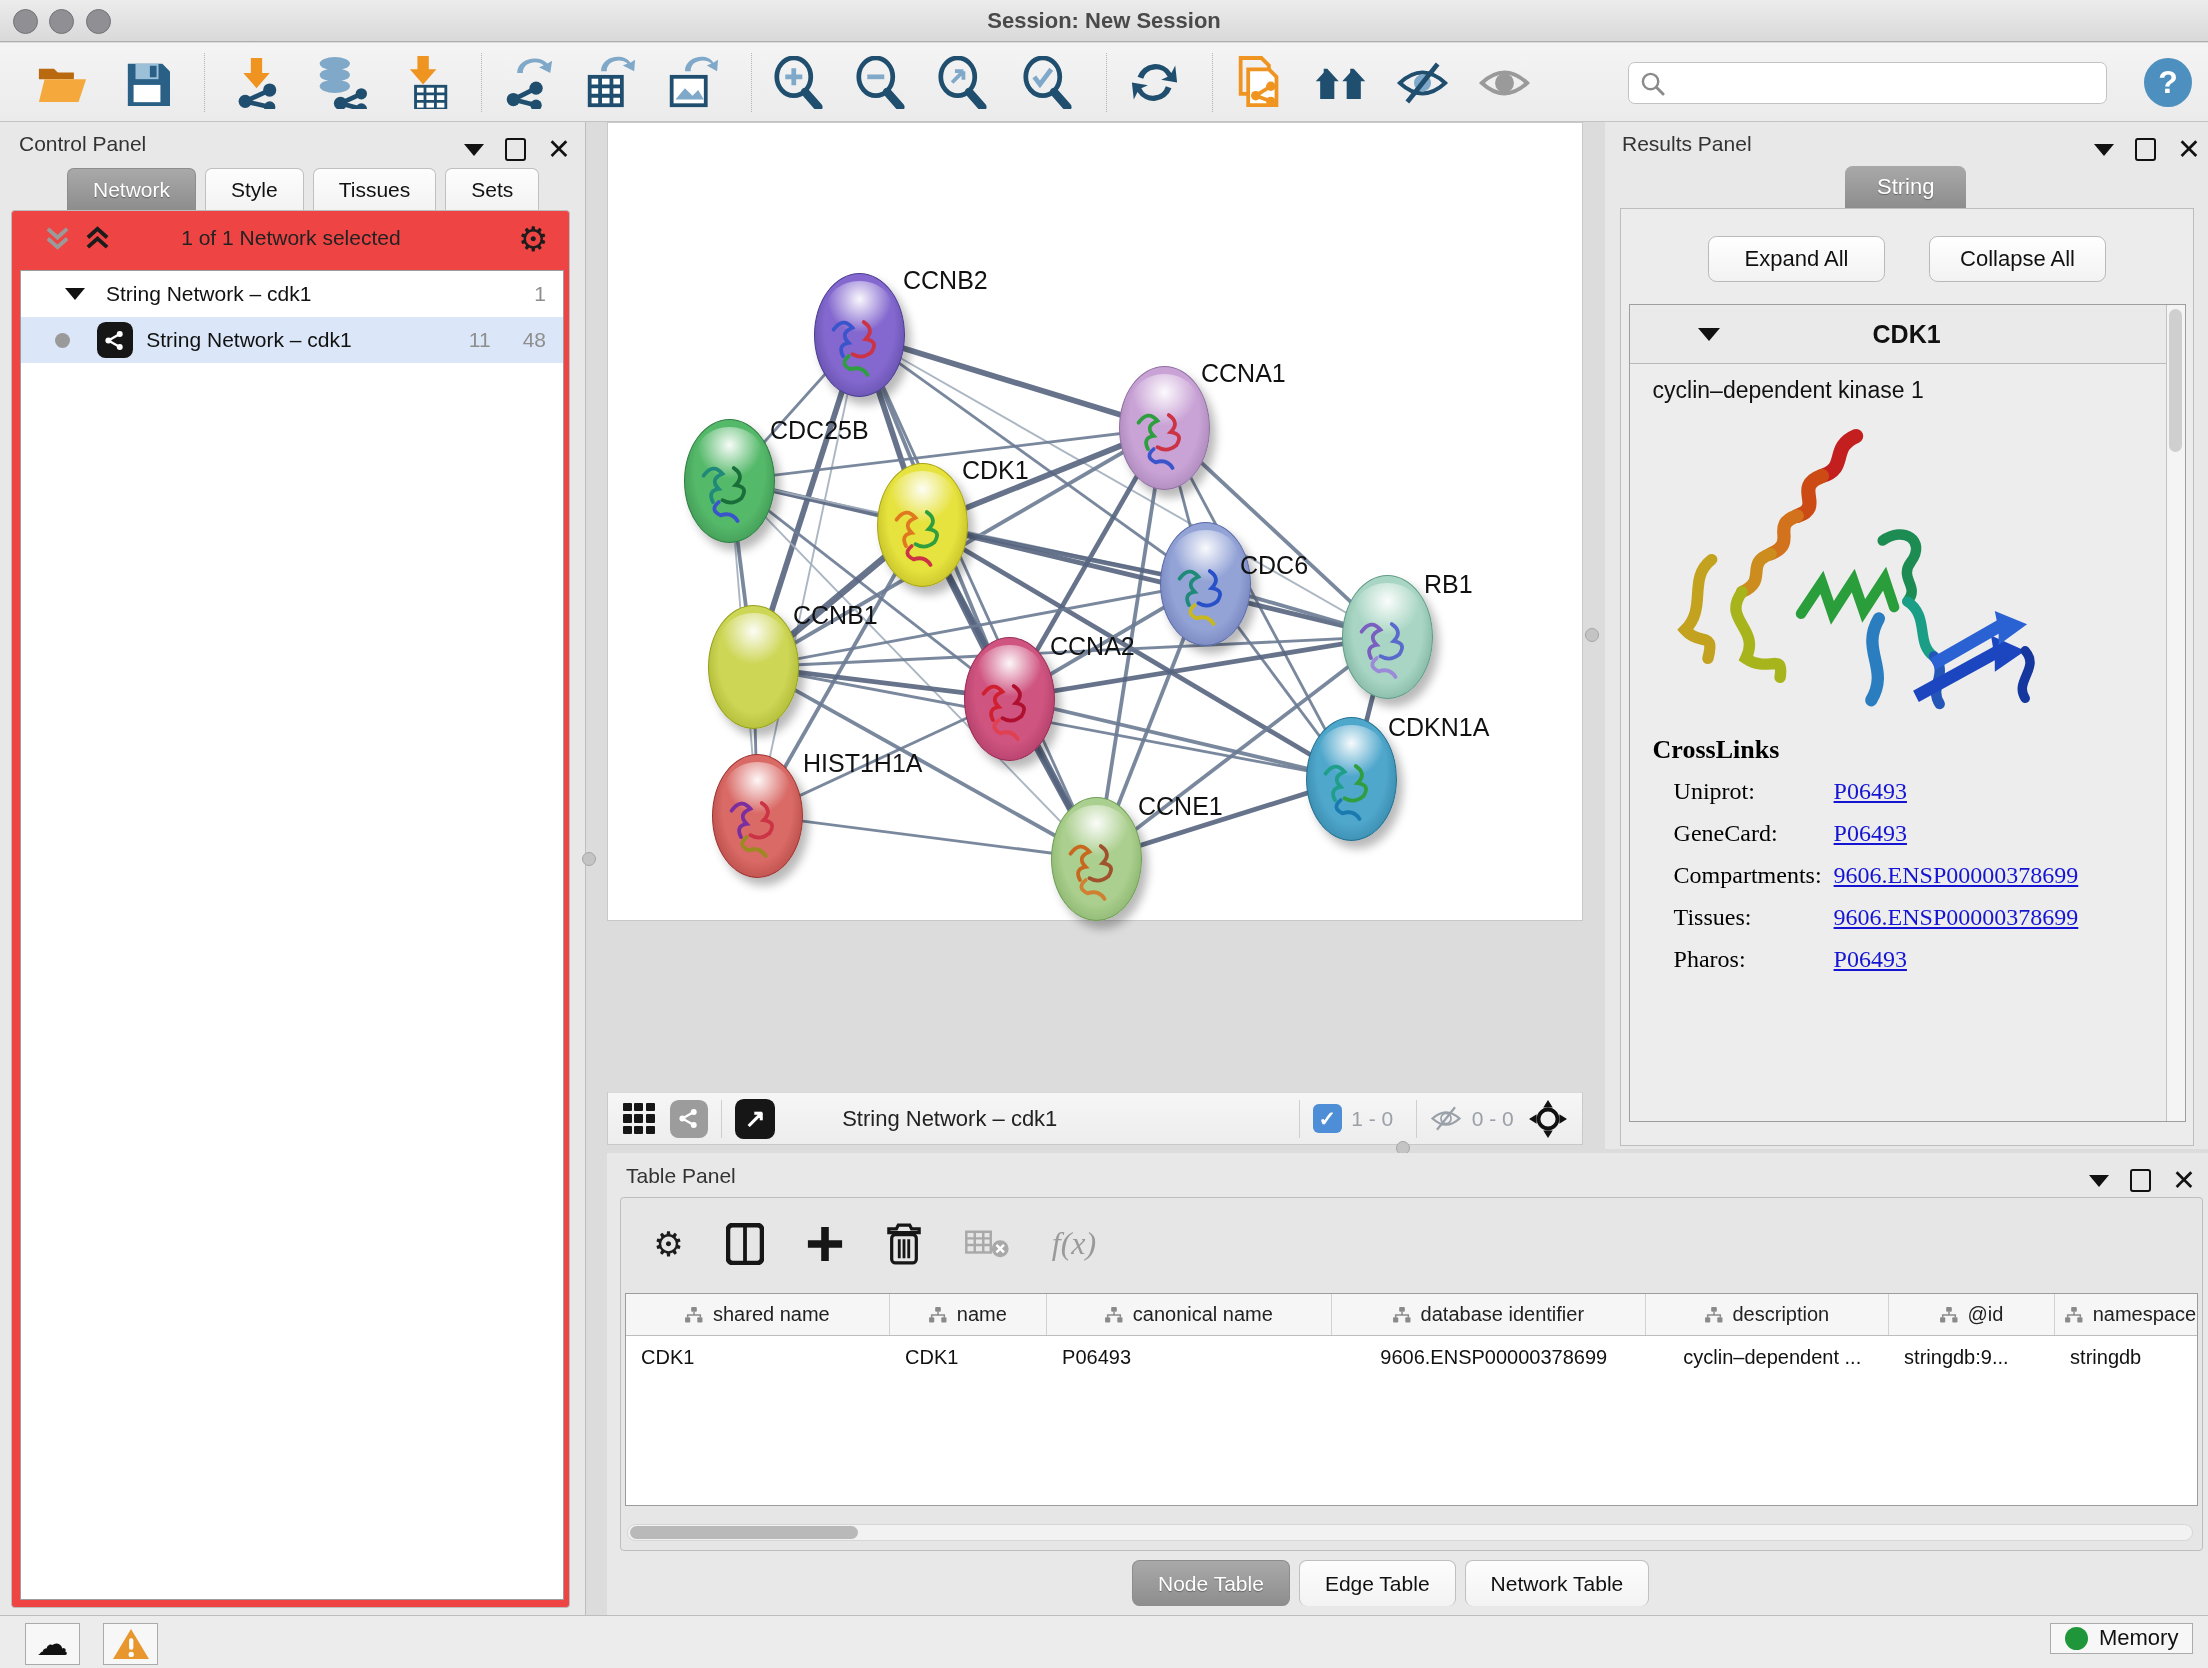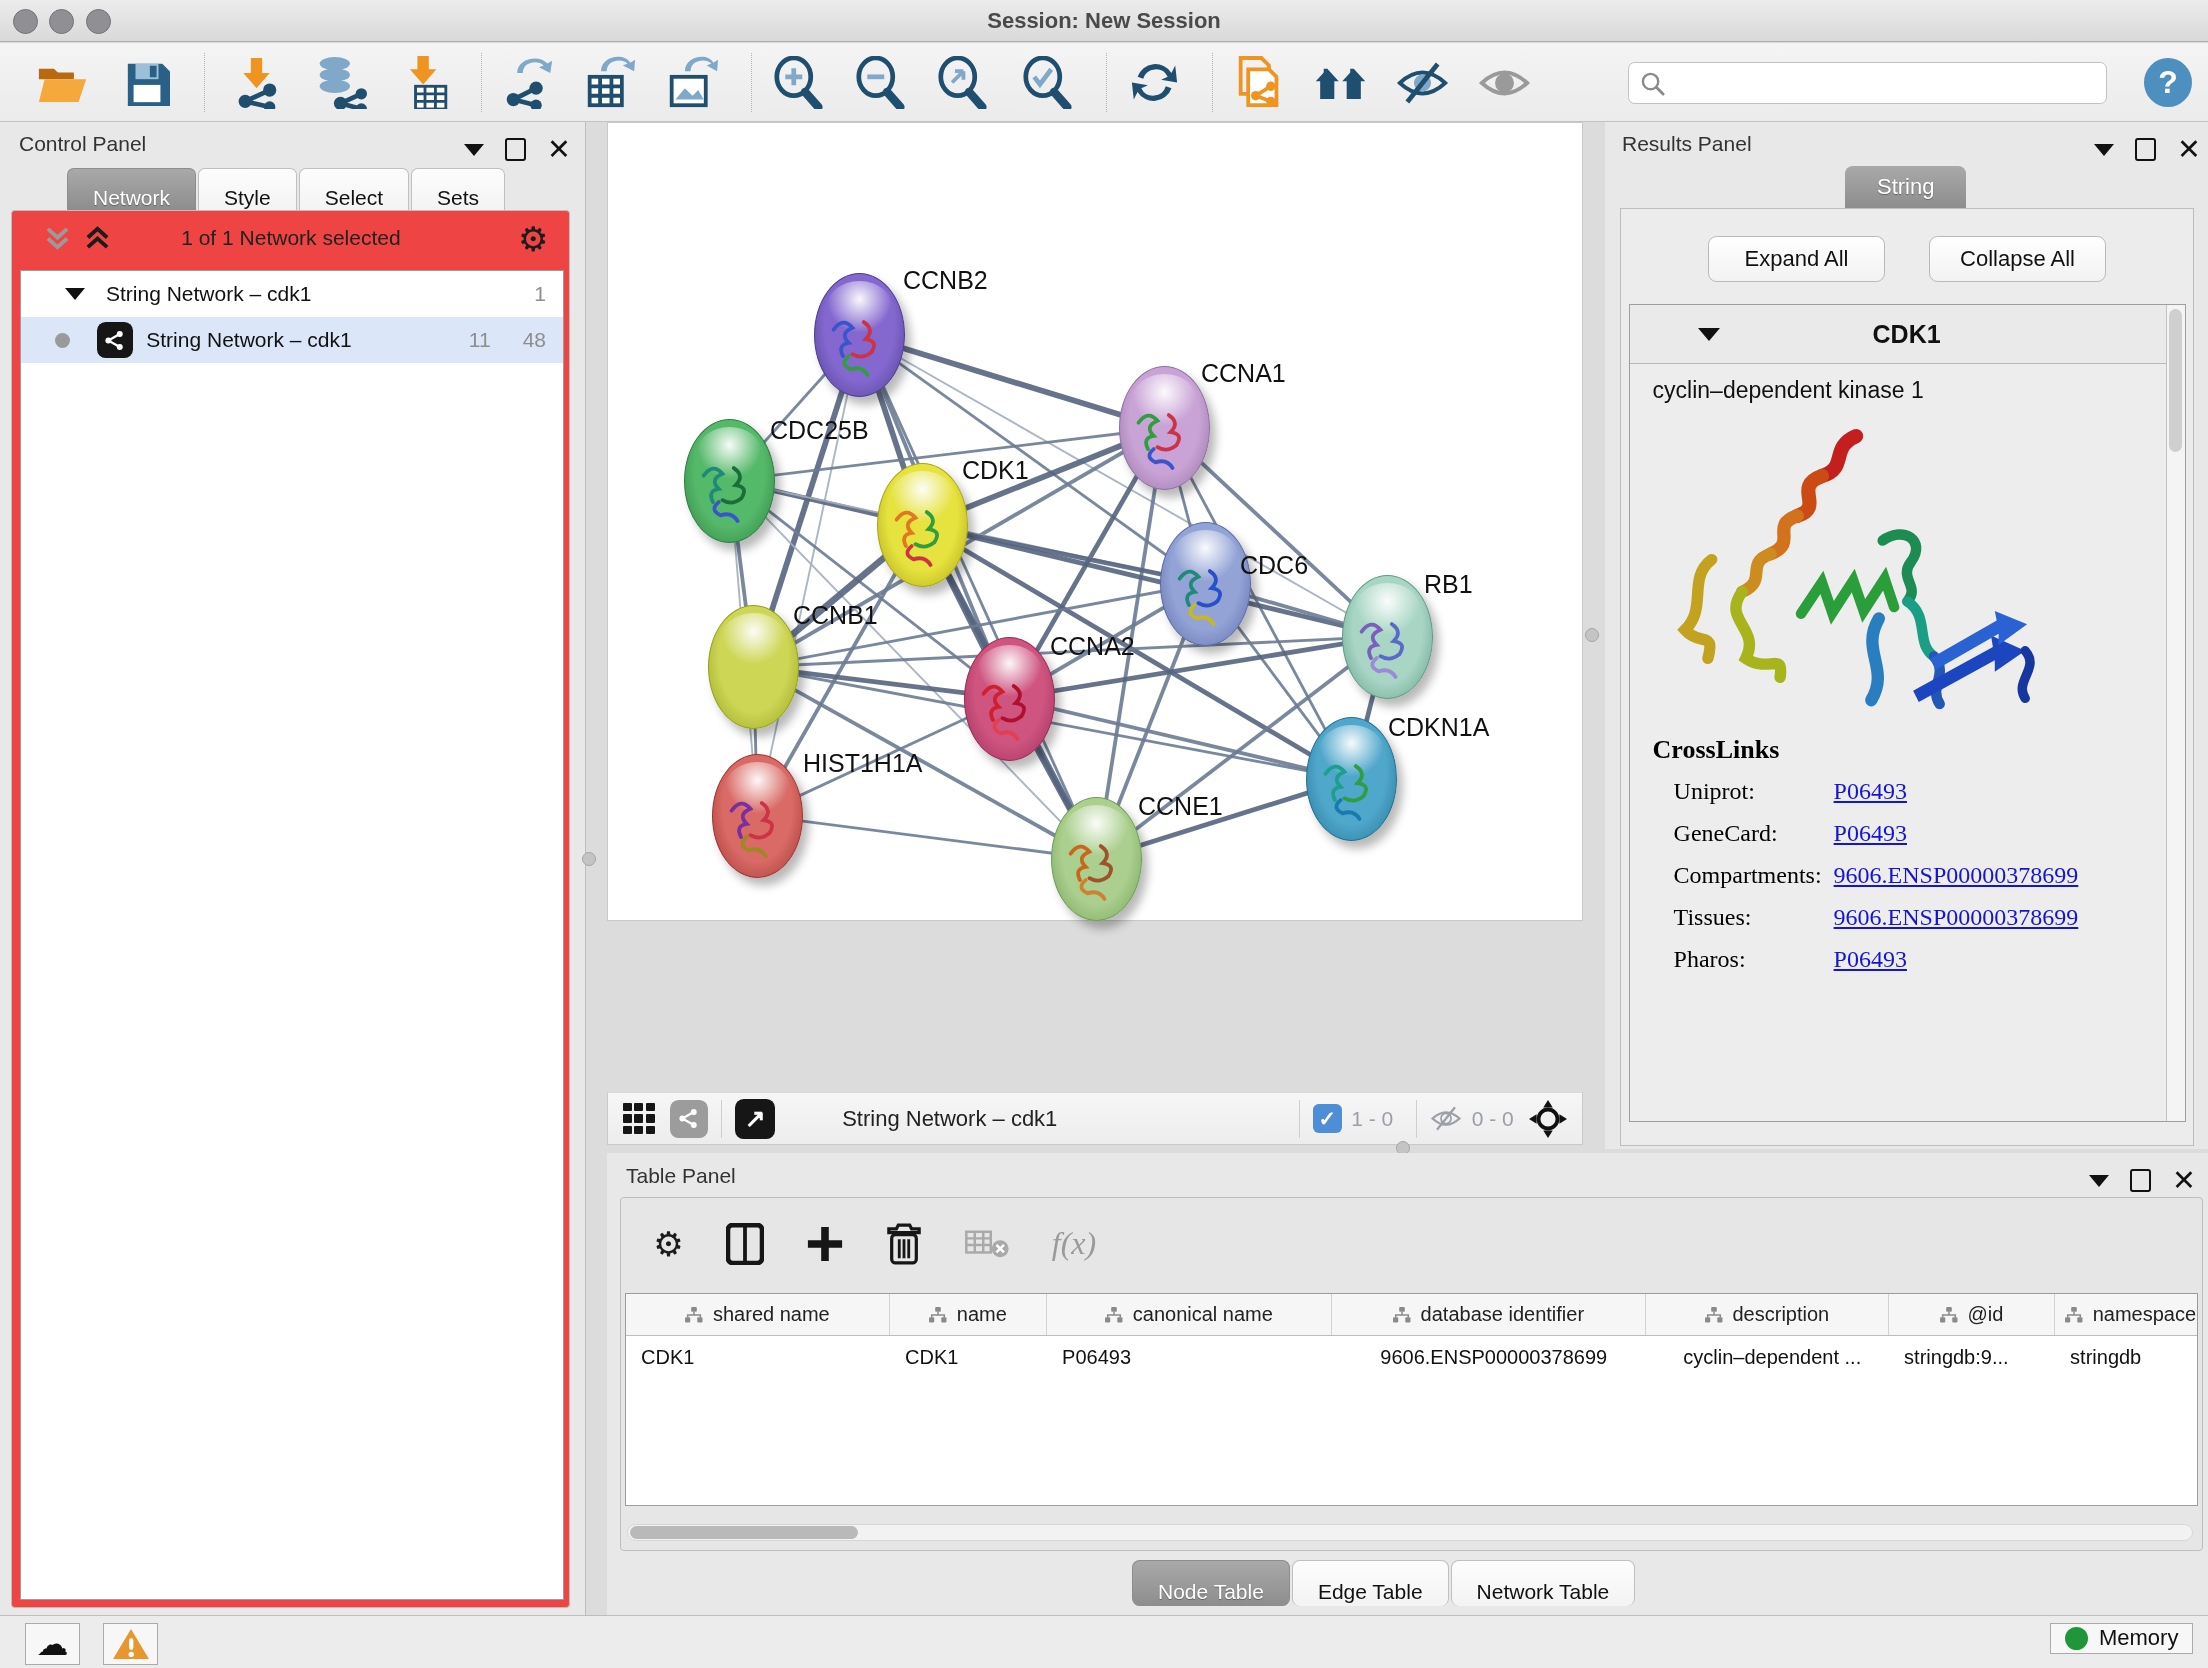--- a/index.html
+++ b/index.html
@@ -32,23 +32,23 @@
     display:flex; align-items:center; justify-content:center; }
 
   
   .panel-title { font-size:21px; color:#333; }
   .panel-ctrl { position:absolute; top:0; display:flex; gap:21px; align-items:center; height:28.5px; }
   .tri-down { width:0; height:0; border-left:10.5px solid transparent; border-right:10.5px solid transparent;
     border-top:12.4px solid #111; }
   .float-box { width:21px; height:23px; border:2.9px solid #111; border-radius:2.9px; background:transparent; }
   .close-x { font-size:28.5px; font-weight:bold; color:#111; line-height:23px; font-family:"DejaVu Sans",sans-serif; }
 
-  .tab { display:inline-block; height:42px; line-height:42px; padding:8px 25px; font-size:21px;
+  .tab { display:inline-block; height:42px; line-height:42px; padding:0 25px; font-size:21px;
     background:linear-gradient(#fdfdfd,#f3f3f3); border:1px solid #c0c0c0; border-bottom:none;
-    border-radius:6.7px 6.7px 0 0; color:#111; margin-right:2px; }
+    border-radius:6.7px 6.7px 0 0; color:#111; margin-right:9px; }
   .tab.selected { background:linear-gradient(#a9a9a9,#8d8d8d); color:#fff;
     text-shadow:0 1px 1px rgba(0,0,0,.35); border-color:#8d8d8d; }
 
   
   .control-panel { position:absolute; left:0; top:122px; width:586px; height:1493px;
     background:#e8e8e8; border-right:1px solid #bdbdbd; }
   .cp-head { position:absolute; left:19px; top:9.5px; }
   .cp-ctrl { left:464px; top:13.3px; }
   .cp-tabs { position:absolute; left:67px; top:46px; white-space:nowrap; }
   .cp-inner { position:absolute; left:11.4px; top:88px; width:559px; height:1398px;
@@ -332,21 +332,21 @@
     <div class="help-btn">?</div>
   </div>
 
   <div class="control-panel">
     <div class="cp-head panel-title">Control Panel</div>
     <div class="panel-ctrl cp-ctrl">
       <span class="tri-down"></span>
       <span class="float-box"></span>
       <span class="close-x">✕</span>
     </div>
-    <div class="cp-tabs" id="cp-tabs"><span class="tab selected">Network</span><span class="tab">Style</span><span class="tab">Select</span><span class="tab">Sets</span></div>
+    <div class="cp-tabs" id="cp-tabs"><span class="tab selected">Network</span><span class="tab">Style</span><span class="tab">Tissues</span><span class="tab">Sets</span></div>
     <div class="cp-inner">
       <div class="cp-statusrow">
         <span class="chev" style="left:32px">
           <svg width="27" height="25" viewBox="0 0 28 26">
               <path d="M4 3 l10 9 10-9 M4 13 l10 9 10-9" stroke="#9a9a9a" stroke-width="4" fill="none"></path>
             </svg>
         </span>
         <span class="chev" style="left:72px">
           <svg width="27" height="25" viewBox="0 0 28 26">
               <path d="M4 12 l10-9 10 9 M4 22 l10-9 10 9" stroke="#1c1c1c" stroke-width="4" fill="none"></path>

